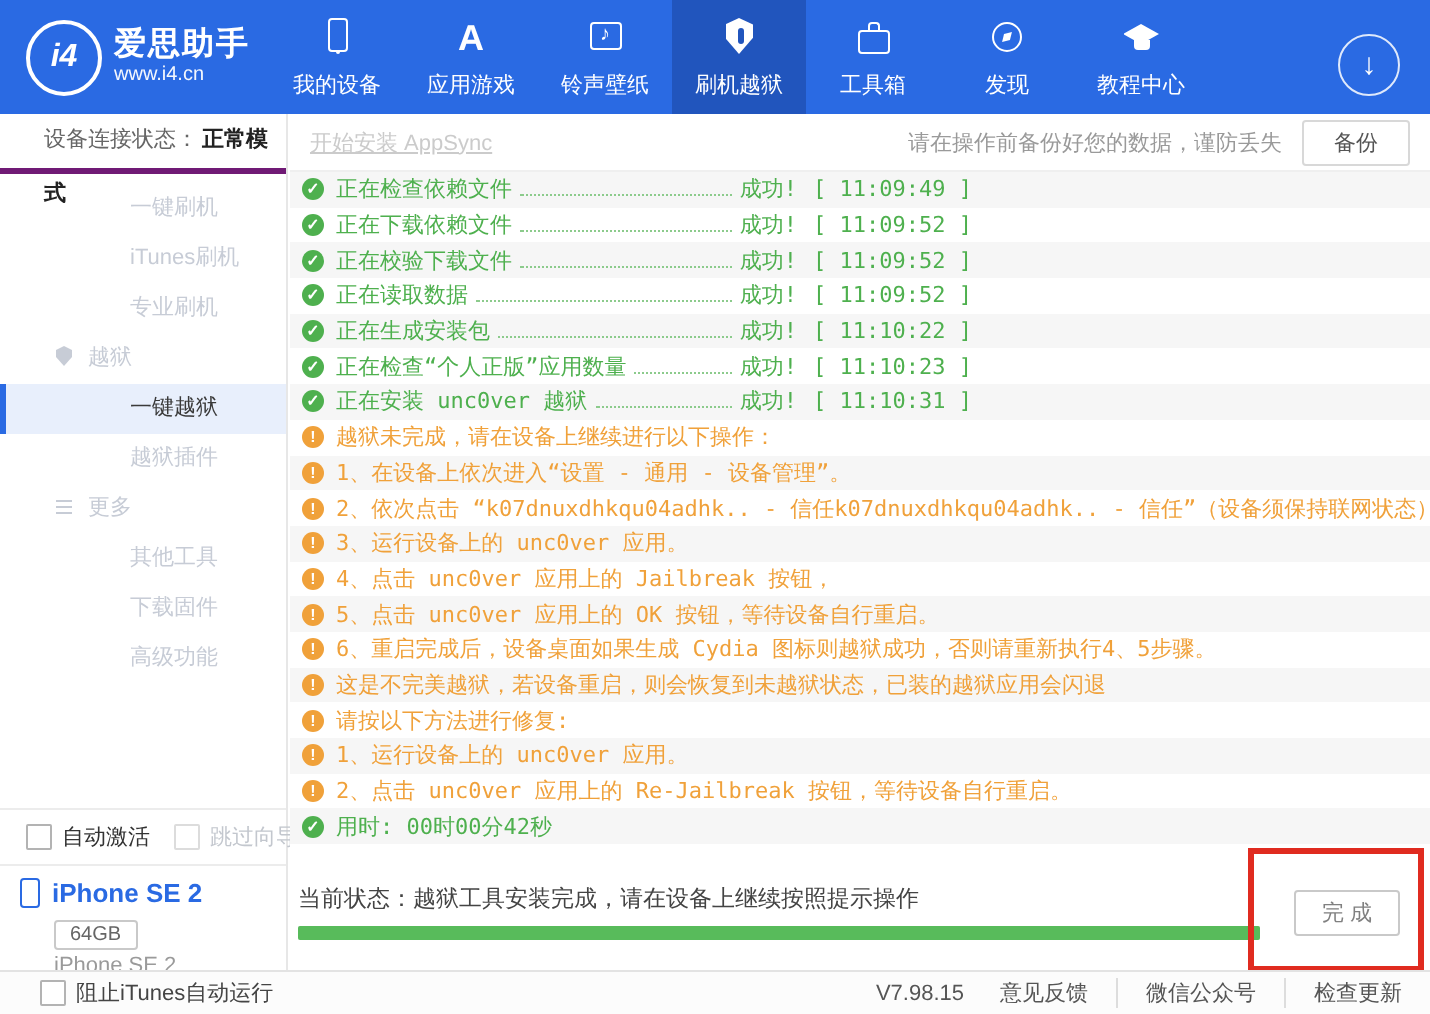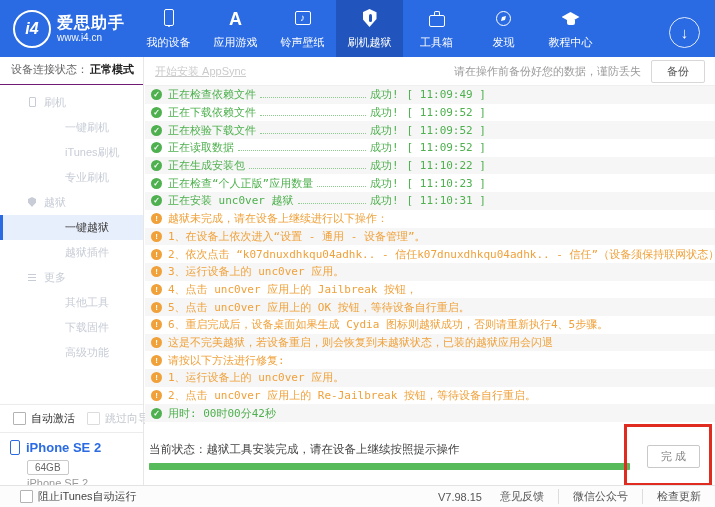--- a/index.html
+++ b/index.html
@@ -37,21 +37,21 @@
        clip-path:polygon(50% 0,80% 50%,50% 100%,20% 50%);transform:rotate(45deg);}
   .win-controls{position:absolute;right:6px;top:3px;display:flex;gap:9px;align-items:center;height:12px;}
   .wicon{position:relative;display:block;cursor:pointer;}
   .download-circle{position:absolute;right:15px;top:17px;width:29px;height:29px;border:1.5px solid rgba(255,255,255,.85);
        border-radius:50%;color:#fff;font-size:15px;display:flex;align-items:center;justify-content:center;cursor:pointer;}
   
   .left-edge{position:absolute;left:0;top:57px;width:3px;bottom:0;
        background:linear-gradient(180deg,#35a9cf 0%,#9fd4e6 25%,#eef7fb 52%,#e9a7b4 78%,#d96a83 86%,#4a7fd4 100%);}
   
   .sidebar{position:absolute;left:0;top:57px;width:144px;height:429px;background:#fff;border-right:1px solid #e7e7e7;box-sizing:border-box;}
-  .sb-status{height:27px;line-height:27px;padding-left:11px;font-size:11px;color:#666;border-bottom:1px solid #701a75;font-family:Liberation Mono, monospace;}
+  .sb-status{height:27px;line-height:27px;padding-left:22px;font-size:11px;color:#666;border-bottom:3px solid #701a75;}
   .sb-status b{color:#222;margin-left:2px;}
   .sb-items{padding-top:5px;}
   .sb-item{height:25px;line-height:25px;font-size:11px;color:#c7ccd6;padding-left:65px;cursor:pointer;position:relative;}
   .sb-item.group{padding-left:27px;}
   .sb-item.active{background:#e8effc;color:#3a3a3a;box-shadow:inset 3px 0 0 #2a6ae3;}
   .sicon{width:10px;height:10px;position:relative;display:inline-block;margin-right:7px;vertical-align:-1px;}
   .sicon::before{content:"";position:absolute;box-sizing:border-box;}
   .flash-icon::before{left:2px;top:0;width:7px;height:10px;border:1px solid currentColor;border-radius:1px;}
   .jail-icon::before{left:1px;top:0;width:8px;height:10px;background:currentColor;
        clip-path:polygon(50% 0,100% 20%,100% 55%,50% 100%,0 55%,0 20%);}
@@ -162,23 +162,20 @@
         <span class="wicon"></span>
     </div>
     <div class="download-circle">↓</div>
   </div>
 
   <div class="left-edge"></div>
 
   <div class="sidebar">
     <div class="sb-status"><span>设备连接状态：</span><b>正常模式</b></div>
     <div class="sb-items">
-      <div class="sb-item disabled group">
-          <span class="sicon flash-icon"></span><span>刷机</span>
-        </div>
         <div class="sb-item disabled">
           <span>一键刷机</span>
         </div>
         <div class="sb-item disabled">
           <span>iTunes刷机</span>
         </div>
         <div class="sb-item disabled">
           <span>专业刷机</span>
         </div>
         <div class="sb-item disabled group">

